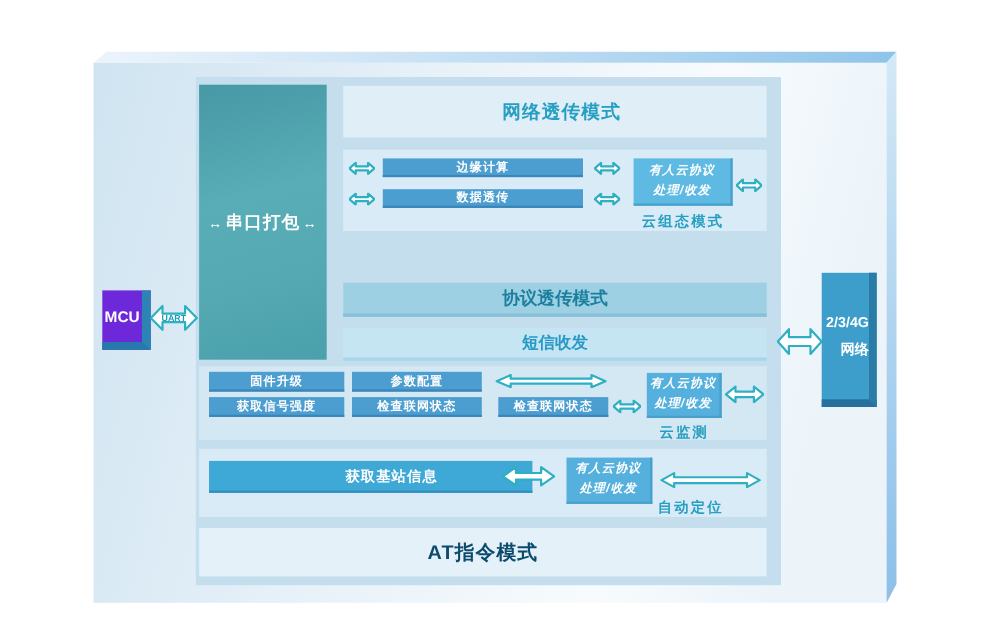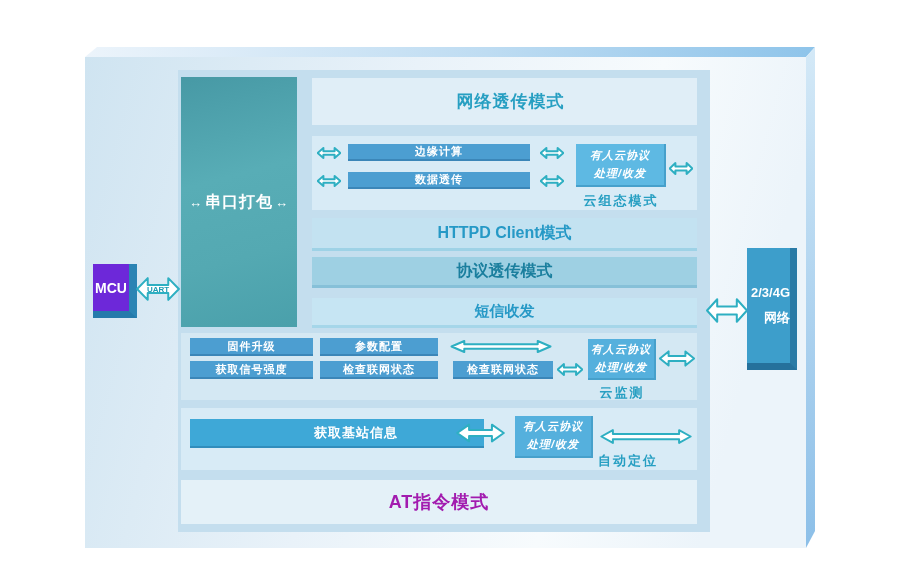--- a/index.html
+++ b/index.html
@@ -15,21 +15,21 @@
   .sec2{left:312px;top:136px;width:385px;height:74px;background:#d8ebf6;}
   .sec6{left:181px;top:333px;width:516px;height:67px;background:#d4e8f3;}
   .sec7{left:181px;top:408px;width:516px;height:62px;background:#d8ebf6;}
   .sec8{left:181px;top:480px;width:516px;height:44px;background:#e4f1f8;}
   .bar{position:absolute;left:312px;width:385px;display:flex;align-items:center;justify-content:center;
        font-weight:bold;}
   .bar-httpd{top:218px;height:30px;background:#c3e2f1;border-bottom:3px solid #9ed2e6;color:#2699c6;font-size:16px;}
   .bar-proto{top:257px;height:28px;background:#9ed0e3;border-bottom:3px solid #86c0d8;color:#1b7f9e;font-size:16px;}
   .bar-sms{top:298px;height:27px;background:#c6e5f3;border-bottom:3px solid #a5d6e9;color:#2699c6;font-size:15px;}
   .title{color:#279fc2;font-weight:bold;font-size:17px;letter-spacing:1px;margin-left:12px;}
-  .at-title{color:#a21caf;font-weight:bold;font-size:18px;letter-spacing:1px;}
+  .at-title{color:#0c4a6e;font-weight:bold;font-size:18px;letter-spacing:1px;}
   
   .serialbox{position:absolute;left:181px;top:77px;width:116px;height:250px;
      background:linear-gradient(165deg,#4799a5 0%,#58adb6 40%,#54a9b2 70%,#4aa0ab 100%);
      display:flex;align-items:center;justify-content:center;color:#fff;font-weight:bold;font-size:16px;
      letter-spacing:1px;white-space:nowrap;}
   .serialbox .uarr{font-size:13px;margin:0 2px;font-weight:bold;}
   
   .btn{position:absolute;background:#4c9ed1;border-bottom:2px solid #3b86b8;color:#fff;
        font-size:11px;font-weight:bold;display:flex;align-items:center;justify-content:center;
        letter-spacing:1px;}
@@ -123,23 +123,20 @@
     </svg>
   <div class="cloudbox light" style="left:576px;top:144px;width:88px;height:41px">
     <span>有人云协议</span>
     <span>处理/收发</span>
   </div>
   <svg class="arrow" style="left:669px;top:162px" width="24" height="13">
       <use href="#dblarrow"></use>
     </svg>
   <div class="lbl" style="left:576px;top:192px;width:90px">云组态模式</div>
 
-  <div class="bar bar-httpd">
-      <span>HTTPD Client模式</span>
-    </div>
   <div class="bar bar-proto">
       <span>协议透传模式</span>
     </div>
   <div class="bar bar-sms">
       <span>短信收发</span>
     </div>
 
   <div class="sec sec6"></div>
   <div class="btn" style="left:190px;top:338px;width:123px;height:16px">
       <span>固件升级</span>

